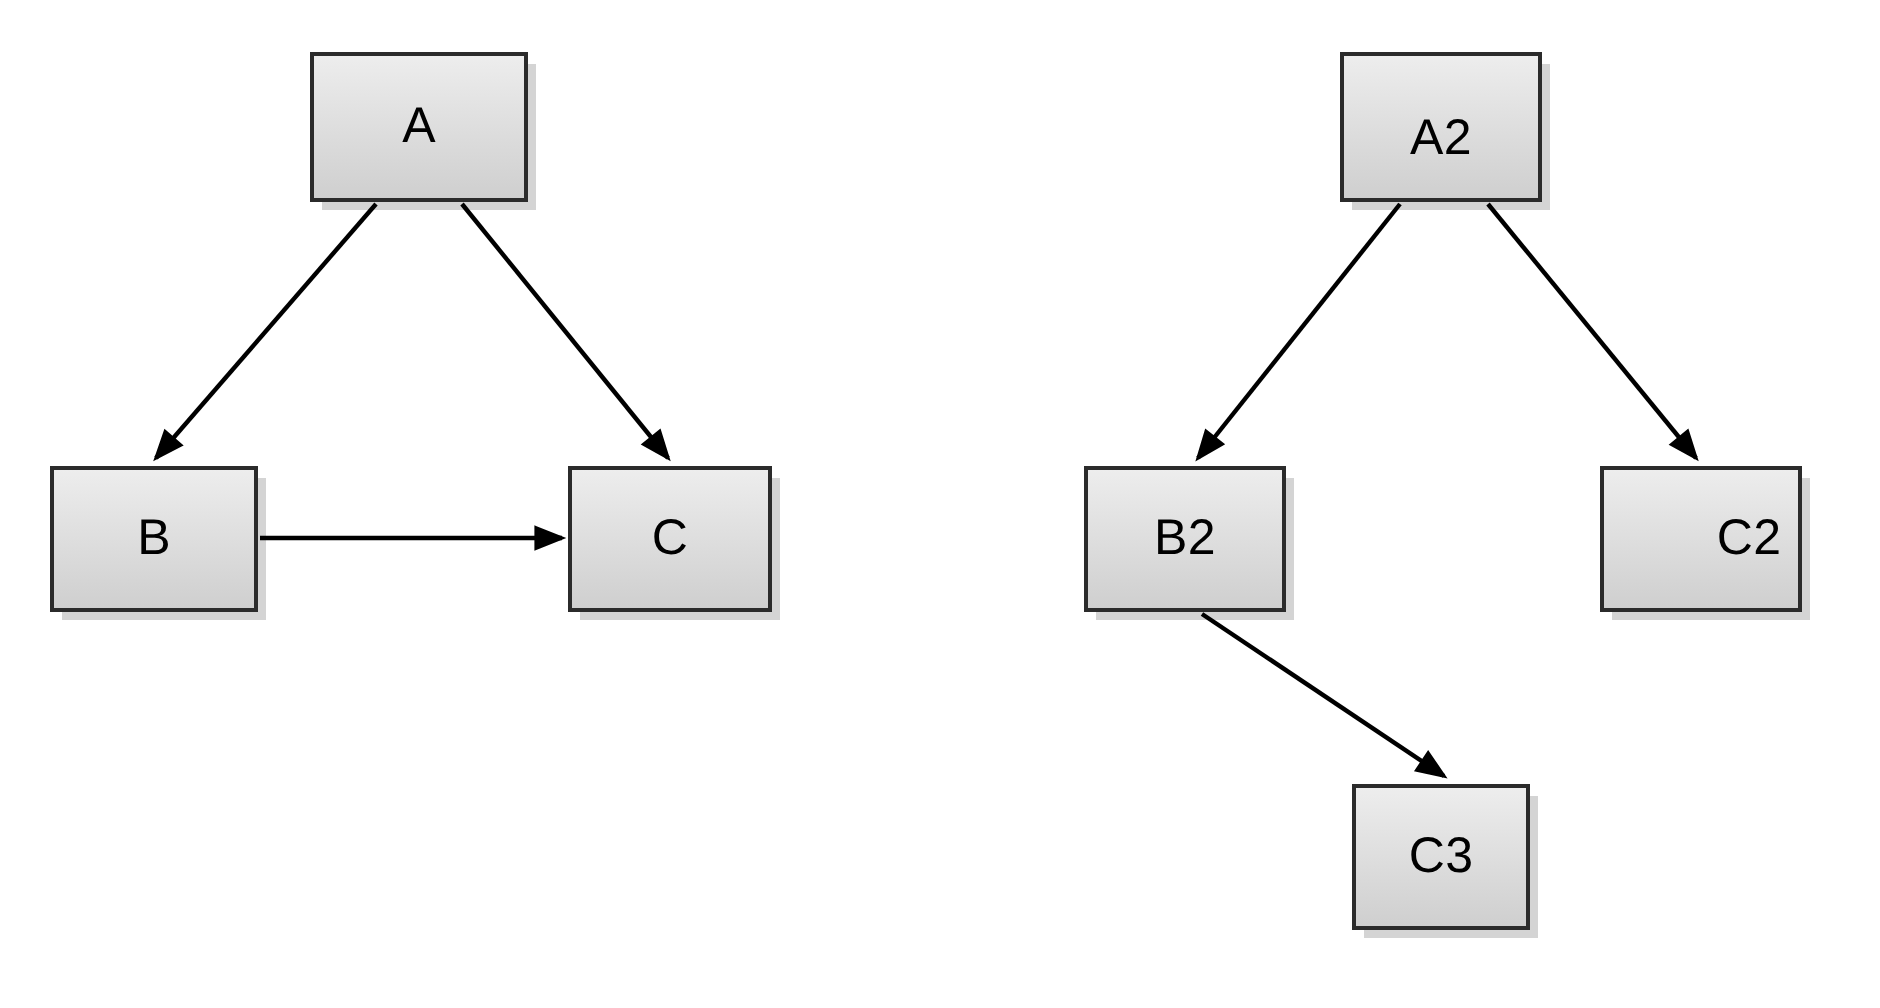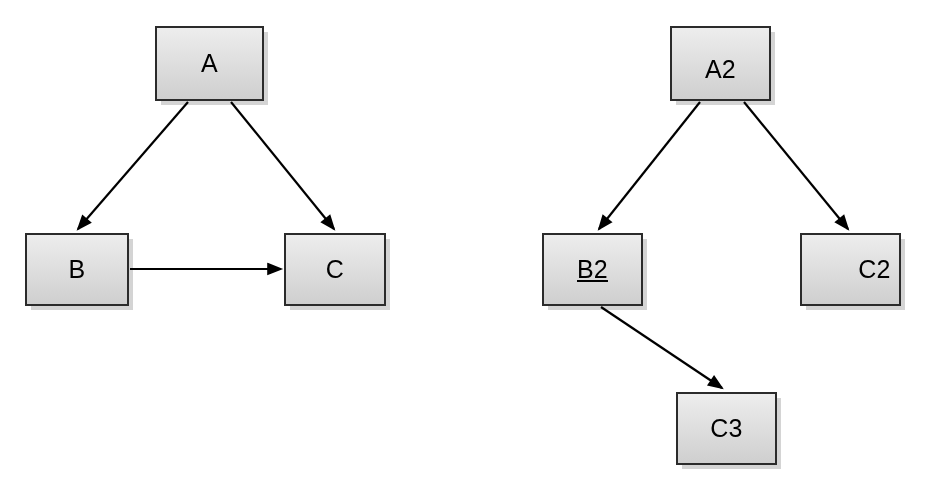--- a/index.html
+++ b/index.html
@@ -87,23 +87,23 @@
       <div class="node" style="left: 25px; top: 233px; width: 104px; height: 73px; border-color: rgb(43, 43, 43); background-image: linear-gradient(rgb(237, 237, 237) 0%, rgb(207, 207, 207) 100%);">
         <span class="node-label" style="color: rgb(0, 0, 0);">B</span>
       </div>
       <div class="node" style="left: 284px; top: 233px; width: 102px; height: 73px; border-color: rgb(43, 43, 43); background-image: linear-gradient(rgb(237, 237, 237) 0%, rgb(207, 207, 207) 100%);">
         <span class="node-label" style="color: rgb(0, 0, 0);">C</span>
       </div>
       <div class="node" style="left: 670px; top: 26px; width: 101px; height: 75px; border-color: rgb(43, 43, 43); background-image: linear-gradient(rgb(237, 237, 237) 0%, rgb(207, 207, 207) 100%);">
         <span class="node-label" style="color: rgb(0, 0, 0); margin-top: 11px;">A2</span>
       </div>
       <div class="node" style="left: 542px; top: 233px; width: 101px; height: 73px; border-color: rgb(43, 43, 43); background-image: linear-gradient(rgb(237, 237, 237) 0%, rgb(207, 207, 207) 100%);">
-        <span class="node-label" style="color: rgb(0, 0, 0); text-decoration: underline;">B2</span>
+        <span class="node-label" style="color: rgb(0, 0, 0);">B2</span>
       </div>
       <div class="node" style="left: 800px; top: 233px; width: 101px; height: 73px; border-color: rgb(43, 43, 43); background-image: linear-gradient(rgb(237, 237, 237) 0%, rgb(207, 207, 207) 100%);">
         <span class="node-label" style="color: rgb(0, 0, 0); margin-left: 48px;">C2</span>
       </div>
-      <div class="node" style="left: 676px; top: 392px; width: 101px; height: 73px; border-color: rgb(43, 43, 43); background-image: linear-gradient(rgb(237, 237, 237) 0%, rgb(207, 207, 207) 100%);">
+      <div class="node" style="left: 676px; top: 392px; width: 89px; height: 73px; border-color: rgb(43, 43, 43); background-image: linear-gradient(rgb(237, 237, 237) 0%, rgb(207, 207, 207) 100%);">
         <span class="node-label" style="color: rgb(0, 0, 0);">C3</span>
       </div>
     </div>
 
 </div>
 
 </body></html>

